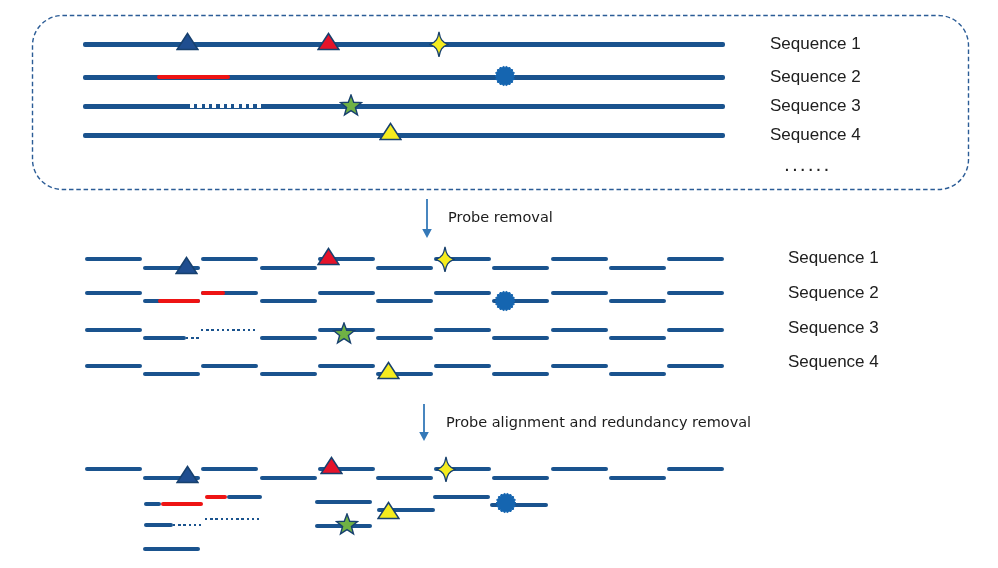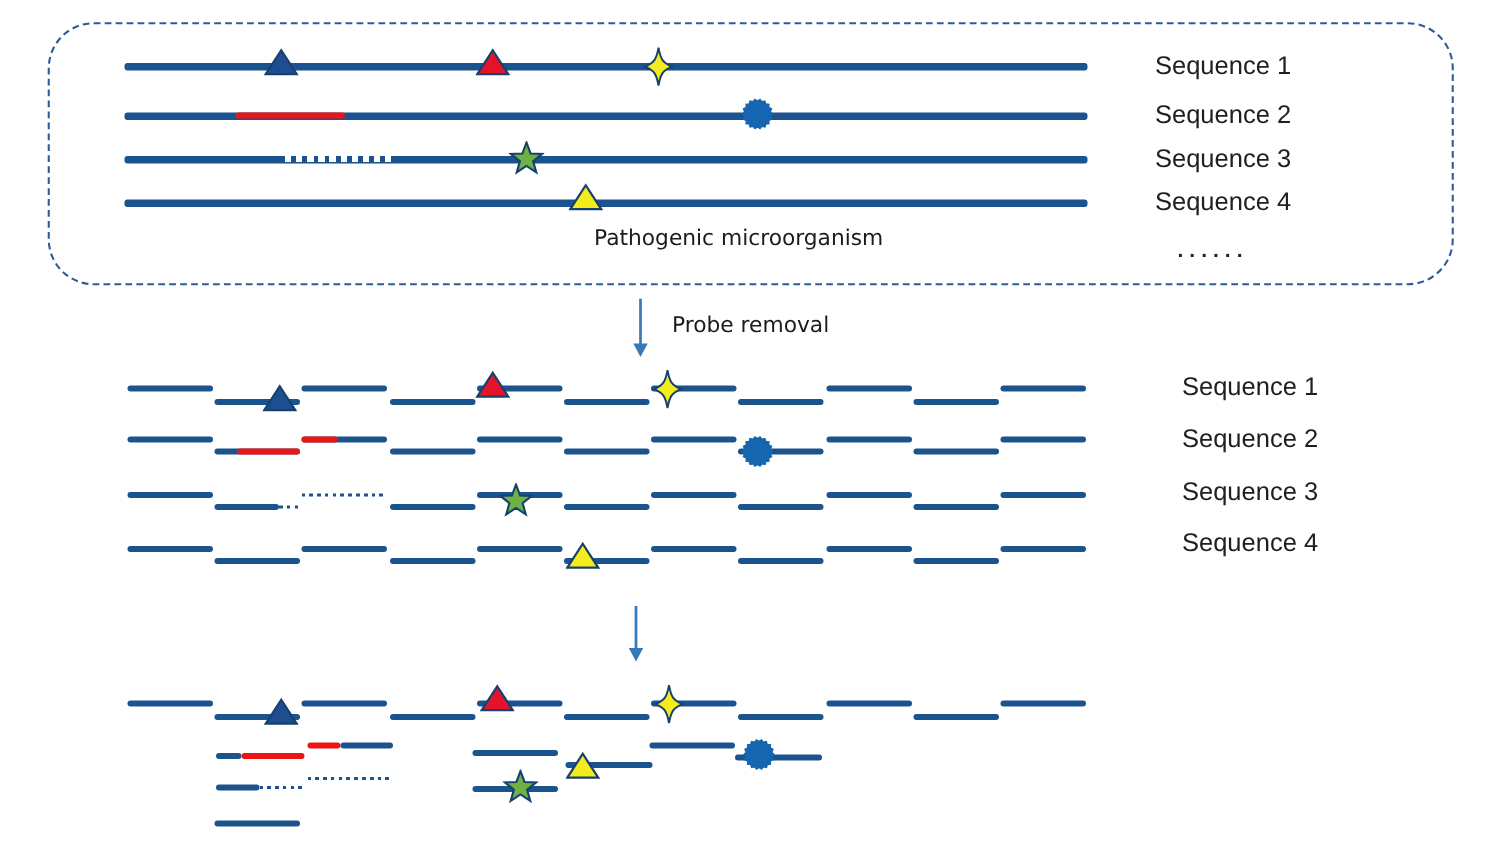--- a/index.html
+++ b/index.html
@@ -27,26 +27,26 @@
 </style>
 </head>
 <body>
 
 <div id="stage">
 
   <svg class="pathogen-box" width="948" height="186" viewBox="0 0 948 186">
     <rect x="4.5" y="4.5" width="936" height="174" rx="30" ry="30" fill="none" stroke="#2b5c96" stroke-width="1.4" stroke-dasharray="4.5 2.8"></rect>
   </svg>
 
-  <div class="cap" id="caption-top">Pathogenic microorganism</div>
 
   <div id="ellipsis">......</div>
 
   <div class="cap" id="step1-label">Probe removal</div>
 
+  <div class="cap" id="step2-label">Probe alignment and redundancy removal</div>
 
 <div style="position: absolute; left: 83px; top: 41.5px; width: 642px; height: 5px; background: rgb(26, 83, 142); border-radius: 2px;"></div>
     <div class="seq-label" style="position: absolute; left: 770px; top: 36px;">Sequence 1</div>
     <div style="position: absolute; left: 83px; top: 74.5px; width: 642px; height: 5px; background: rgb(26, 83, 142); border-radius: 2px;"></div>
     <div style="position: absolute; left: 157px; top: 74.7px; width: 73px; height: 4.6px; background: rgb(238, 20, 20); border-radius: 2px;"></div>
     <div class="seq-label" style="position: absolute; left: 770px; top: 69px;">Sequence 2</div>
     <div style="position: absolute; left: 83px; top: 103.5px; width: 642px; height: 5px; background: rgb(26, 83, 142); border-radius: 2px;"></div>
     <div style="position: absolute; left: 190px; top: 104.4px; width: 72px; height: 3.2px; background: repeating-linear-gradient(90deg, rgb(255, 255, 255) 0px, rgb(255, 255, 255) 4.2px, transparent 4.2px, transparent 7.4px);"></div>
     <div class="seq-label" style="position: absolute; left: 770px; top: 98px;">Sequence 3</div>
     <div style="position: absolute; left: 83px; top: 132.5px; width: 642px; height: 5px; background: rgb(26, 83, 142); border-radius: 2px;"></div>

